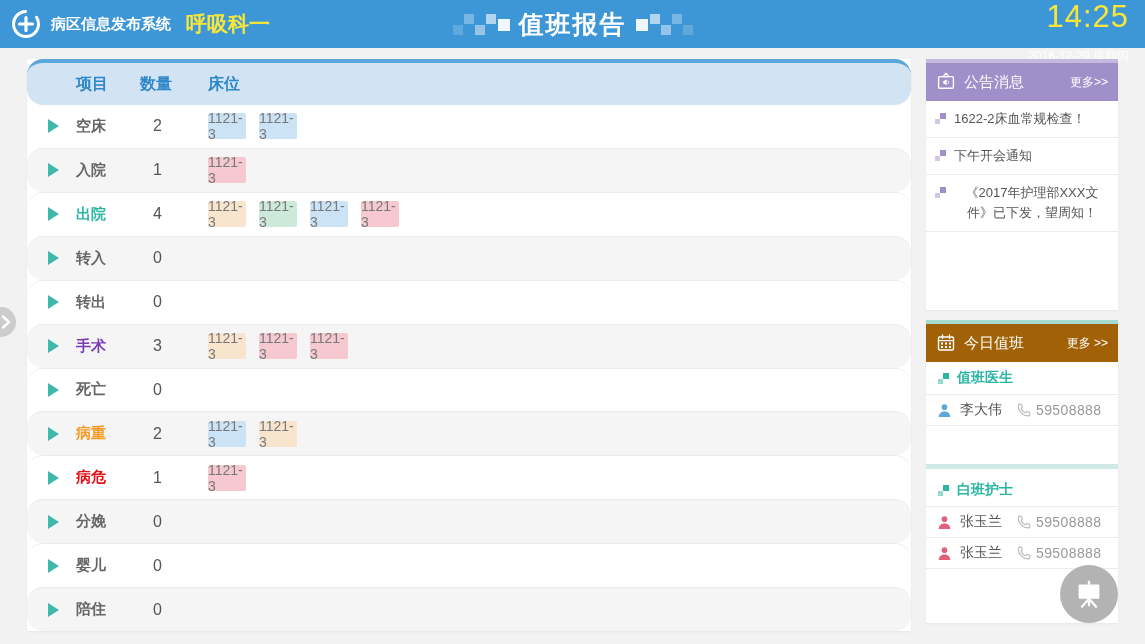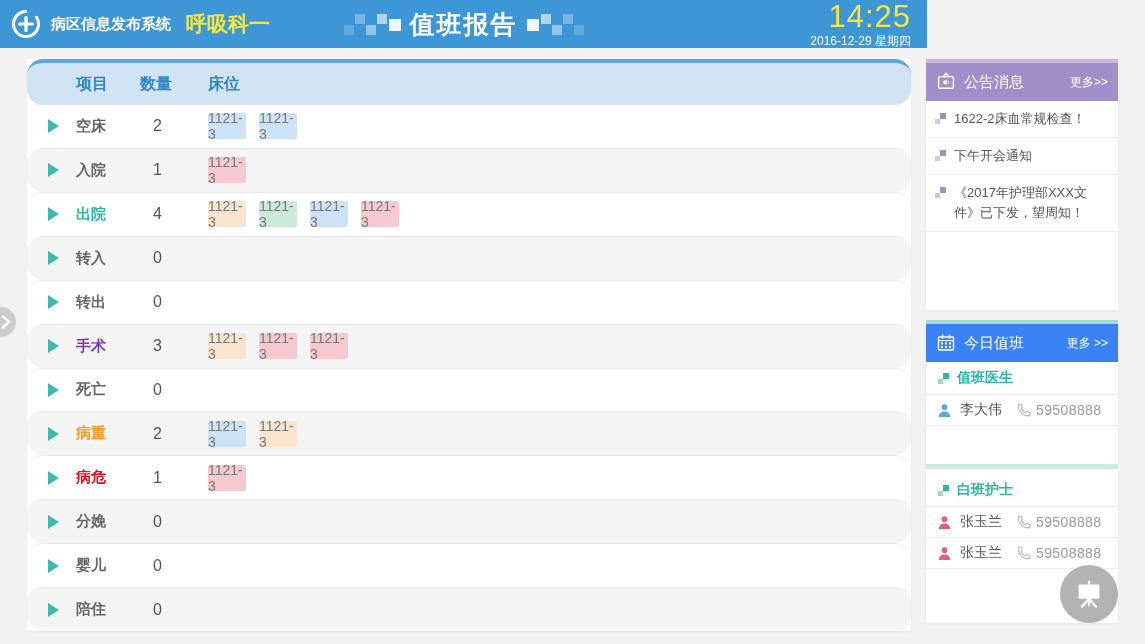--- a/index.html
+++ b/index.html
@@ -3,36 +3,36 @@
 <meta charset="utf-8">
 <style>
   * { box-sizing: border-box; margin: 0; padding: 0; }
   html,body { width:1145px; height:644px; }
   body {
     font-family: "Liberation Sans", "DejaVu Sans", sans-serif;
     background:#f2f2f2; position:relative; overflow:hidden;
   }
   
   .topbar {
-    position:absolute; left:0; top:0; width:927px; height:48px;
+    position:absolute; left:0; top:0; width:1145px; height:48px;
     background:#3d96d6; display:flex; align-items:center; color:#fff;
   }
   .brand { display:flex; align-items:center; padding-left:10px; gap:9px; }
   .logo { width:32px; height:32px; flex:none; }
   .sysname { font-size:15px; font-weight:bold; color:#fff; }
   .dept { font-size:21px; font-weight:bold; color:#f8e63a; margin-left:6px; }
   .title-wrap {
     position:absolute; left:50%; top:0; height:48px; transform:translateX(-50%);
     display:flex; align-items:center; gap:8px;
   }
   .page-title { font-size:25px; font-weight:bold; color:#fff; letter-spacing:2px; }
   .deco { display:block; }
   .clock { position:absolute; right:16px; top:1px; text-align:right; line-height:1; }
   .clock-time { font-size:31px; color:#f8e63a; font-weight:normal; letter-spacing:1px; }
-  .clock-date { font-size:12px; color:#ffffff; margin-top:3px; }
+  .clock-date { font-size:12px; color:#ffffff; margin-top:18px; }
 
   
   .table-panel {
     position:absolute; left:27px; top:59px; width:884px; height:572px;
     background:#fff; box-shadow:0 1px 2px rgba(0,0,0,.05);
     display:flex; flex-direction:column;
   }
   .t-head, .t-row {
     display:grid; grid-template-columns:49px 64px 68px 1fr; align-items:center;border-radius:16px;
   }
@@ -56,28 +56,28 @@
   .t-beds { display:flex; align-items:center; }
   .bed-badge {
     width:38px; height:26px; margin-right:13px; border-radius:2px;
     display:inline-flex; align-items:center; justify-content:center;
     font-size:14px; color:#77787a;
   }
 
   
   .panel { position:absolute; left:926px; width:192px; background:#fff;
            box-shadow:0 1px 2px rgba(0,0,0,.05); }
-  .announce-panel { top:59px; height:251px; }
+  .announce-panel { top:59px; height:251px;text-align:center; }
   .duty-panel { top:320px; height:303px; }
   .panel-head {
     height:42px; display:flex; align-items:center; gap:8px;
     padding:0 10px; color:#fff; border-top:4px solid;
   }
   .panel-head.purple { background:#a18fc9; border-top-color:#c6b9e0; }
-  .panel-head.teal   { background:#3b82f6; border-top-color:#a5dccf; }
+  .panel-head.teal   { background:#a16207; border-top-color:#a5dccf; }
   .panel-title { font-size:15px; color:#fdfdfd; }
   .more { margin-left:auto; font-size:12px; color:#fff; cursor:pointer; }
   .head-icon { width:20px; height:20px; flex:none; }
 
   .a-list { list-style:none; }
   .a-item {
     display:flex; align-items:flex-start; gap:8px;
     padding:8px 8px 8px 9px; border-bottom:1px solid #ececec;
     font-size:13px; color:#555; line-height:20px; cursor:pointer;
   }

